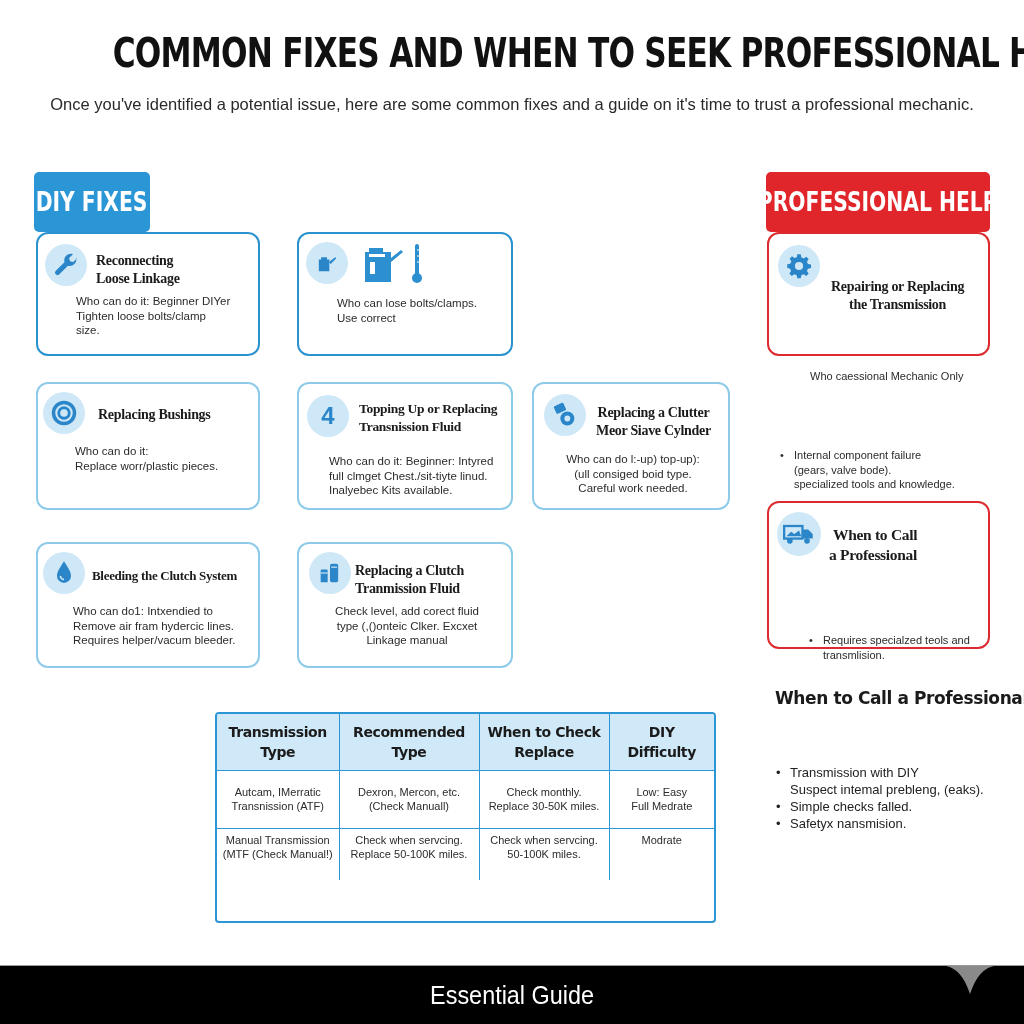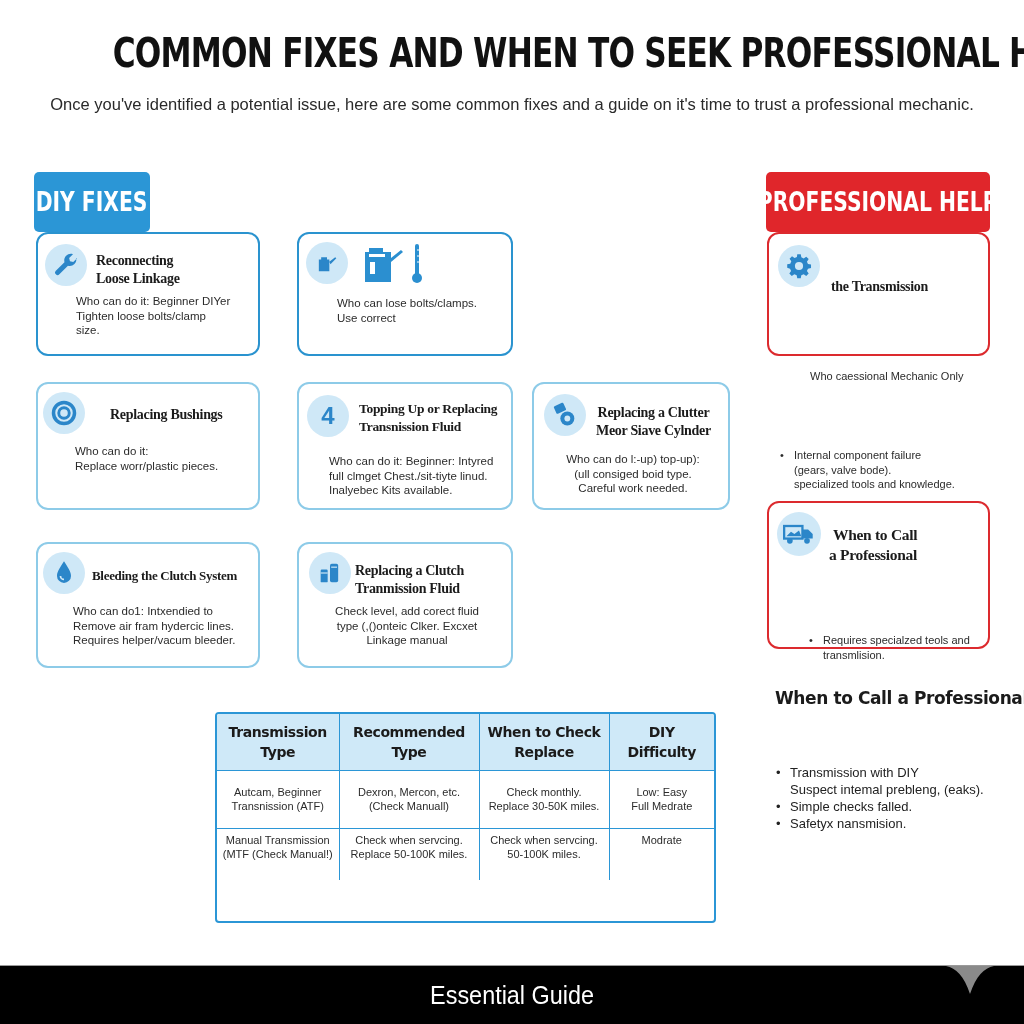--- a/index.html
+++ b/index.html
@@ -149,21 +149,21 @@
   </div>
 </div>
 
 <div class="card light" style="left:36px; top:382px; width:224px; height:128px;">
   <div class="icon-circle" style="left:5px; top:8px;">
     <svg viewBox="0 0 24 24">
         <circle cx="12" cy="12" r="9" fill="none" stroke="#2b86c9" stroke-width="3"></circle>
         <circle cx="12" cy="12" r="4.5" fill="none" stroke="#2b86c9" stroke-width="2.5"></circle>
       </svg>
   </div>
-  <div class="card-title" style="left:72px; top:22px;">
+  <div class="card-title" style="left:60px; top:22px;">
     <div>Replacing Bushings</div>
   </div>
   <div class="card-body" style="left:37px; top:60px;">
     <div>Who can do it:</div>
     <div>Replace worr/plastic pieces.</div>
   </div>
 </div>
 
 <div class="card light" style="left:297px; top:382px; width:216px; height:128px;">
   <div class="icon-circle" style="left:8px; top:11px;">
@@ -237,20 +237,21 @@
 </div>
 
 <div class="card red" style="left:767px; top:232px; width:223px; height:124px;">
   <div class="icon-circle" style="left:9px; top:11px;">
     <svg viewBox="0 0 24 24">
         <path fill="#2b86c9" d="M10.5 2h3l.5 2.6 2 .9 2.2-1.5 2.1 2.1-1.5 2.2.9 2 2.6.5v3l-2.6.5-.9 2 1.5 2.2-2.1 2.1-2.2-1.5-2 .9-.5 2.6h-3l-.5-2.6-2-.9-2.2 1.5-2.1-2.1 1.5-2.2-.9-2L1.9 13.5v-3l2.6-.5.9-2-1.5-2.2L6 3.7l2.2 1.5 2-.9z"></path>
         <circle cx="12" cy="12" r="3.5" fill="#cfe8f7"></circle>
       </svg>
   </div>
   <div class="card-title" style="left:62px; top:44px; text-align:center;">
+    <div>Repairing or Replacing</div>
     <div>the Transmission</div>
   </div>
 </div>
 
 <div class="plain-text" style="left:810px; top:369px; font-size:11px;">Who caessional Mechanic Only</div>
 <ul class="plain-text bullet-list" style="left:778px; top:400px; font-size:11px;">
   <li>Internal component failure</li>
   <li class="cont">(gears, valve bode).</li>
   <li class="cont">specialized tools and knowledge.</li>
 </ul>
@@ -307,21 +308,21 @@
           </th>
         <th>
             <div>DIY</div>
             <div>Difficulty</div>
           </th>
       </tr>
     </thead>
     <tbody>
       <tr class="row1">
         <td>
-            <div>Autcam, Beginner</div>
+            <div>Autcam, IMerratic</div>
             <div>Transnission (ATF)</div>
           </td>
         <td>
             <div>Dexron, Mercon, etc.</div>
             <div>(Check Manuall)</div>
           </td>
         <td>
             <div>Check monthly.</div>
             <div>Replace 30-50K miles.</div>
           </td>

